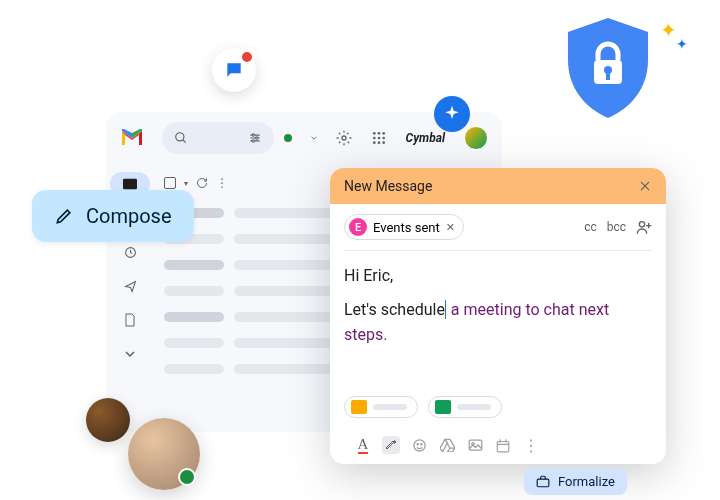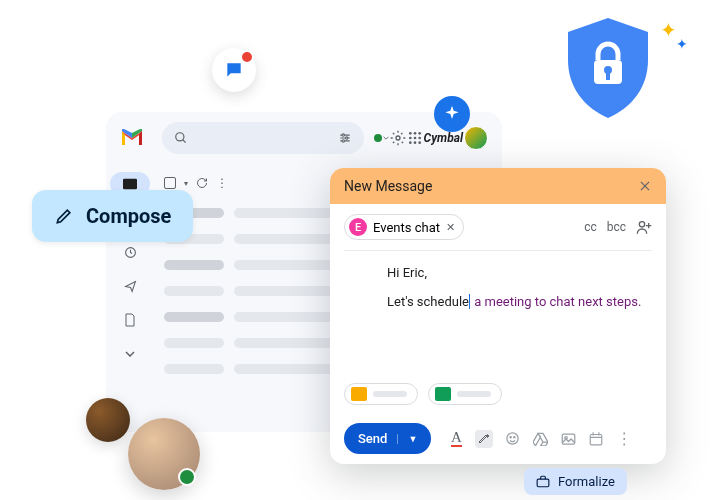--- a/index.html
+++ b/index.html
@@ -6,61 +6,61 @@
 body { font-family: -apple-system, BlinkMacSystemFont, 'Segoe UI', Roboto, Arial, sans-serif; width: 720px; height: 500px; background: #fff; position: relative; overflow: hidden; }
 
 
 .gmail-window { position: absolute; left: 106px; top: 112px; width: 396px; height: 320px; background: #f6f8fc; border-radius: 16px; overflow: hidden; }
 .gmail-header { display: flex; align-items: center; padding: 10px 14px; gap: 10px; }
 .gmail-logo { width: 24px; height: 18px; position: relative; }
 .gmail-logo svg { width: 100%; height: 100%; }
 .search-bar { flex: 1; height: 32px; background: #e9edf6; border-radius: 20px; display: flex; align-items: center; padding: 0 12px; gap: 8px; margin-left: 8px; }
 .search-bar .sicon { color: #5f6368; }
 .search-tune { color: #5f6368; margin-left: auto; }
-.header-right { display: flex; align-items: center; gap: 1px; color: #5f6368; }
+.header-right { display: flex; align-items: center; gap: 19px; color: #5f6368; }
 .status-dot { width: 8px; height: 8px; border-radius: 50%; background: #1e8e3e; }
 .brand { font-weight: 700; font-size: 12px; color: #202124; font-style: italic; }
 .avatar { width: 24px; height: 24px; border-radius: 50%; background: linear-gradient(135deg,#f4b400,#0f9d58); border: 1px solid #fff; }
 
 .gmail-body { display: flex; height: calc(100% - 52px); }
 .sidebar { width: 48px; display: flex; flex-direction: column; align-items: center; padding-top: 8px; gap: 10px; }
 .sidebar-item { width: 32px; height: 24px; border-radius: 12px; display: flex; align-items: center; justify-content: center; color: #5f6368; font-size: 13px; }
 .sidebar-item.active { background: #d3e3fd; color: #1f1f1f; width: 40px; }
 
 .list-area { flex: 1; padding: 8px 12px 0 4px; }
 .list-toolbar { display: flex; align-items: center; gap: 8px; padding: 4px 6px 10px; color: #5f6368; font-size: 12px; }
 .checkbox { width: 12px; height: 12px; border: 1.5px solid #5f6368; border-radius: 2px; }
 .email-row { display: flex; gap: 10px; padding: 8px 6px; }
 .skel { background: #e4e7ec; border-radius: 6px; height: 10px; }
 .skel.dark { background: #d0d4da; }
 .skel-sm { width: 60px; }
 .skel-md { width: 110px; }
 .skel-lg { width: 160px; }
 
 
-.compose-btn { position: absolute; left: 32px; top: 190px; background: #c2e7ff; border-radius: 14px; padding: 14px 22px; display: flex; align-items: center; gap: 12px; font-size: 20px; color: #001d35; box-shadow: 0 2px 6px rgba(0,0,0,0.08); font-weight: bold; }
+.compose-btn { position: absolute; left: 32px; top: 190px; background: #c2e7ff; border-radius: 14px; padding: 14px 22px; display: flex; align-items: center; gap: 12px; font-size: 20px; color: #001d35; box-shadow: 0 2px 6px rgba(0,0,0,0.08); }
 
 
 .float-chat { position: absolute; left: 212px; top: 48px; width: 44px; height: 44px; border-radius: 50%; background: #fff; box-shadow: 0 4px 14px rgba(60,64,67,0.18); display: flex; align-items: center; justify-content: center; }
 .float-chat::after { content: ''; position: absolute; top: 2px; right: 2px; width: 10px; height: 10px; background: #ea4335; border-radius: 50%; border: 2px solid #fff; }
 .float-sparkle { position: absolute; left: 434px; top: 96px; width: 36px; height: 36px; border-radius: 50%; background: #1a73e8; display: flex; align-items: center; justify-content: center; color: #fff; z-index: 5; }
 .float-shield { position: absolute; left: 564px; top: 18px; width: 88px; height: 100px; color: #4285f4; z-index: 3; }
 .tiny-sparkle { position: absolute; left: 660px; top: 18px; color: #fbbc04; font-size: 20px; }
 .tiny-sparkle2 { position: absolute; left: 676px; top: 36px; color: #1a73e8; font-size: 14px; }
 
 
 .compose-window { position: absolute; left: 330px; top: 168px; width: 336px; height: 296px; background: #fff; border-radius: 14px; box-shadow: 0 10px 40px rgba(60,64,67,0.25); z-index: 4; display: flex; flex-direction: column; overflow: hidden; }
 .compose-header { background: #fdba74; padding: 10px 14px; display: flex; align-items: center; justify-content: space-between; font-size: 14px; color: #1f1f1f; }
 .close-x { color: #5f6368; cursor: pointer; }
 .recipients { display: flex; align-items: center; padding: 10px 14px; gap: 8px; font-size: 13px; }
 .chip { display: flex; align-items: center; gap: 6px; border: 1px solid #dadce0; border-radius: 14px; padding: 3px 8px 3px 4px; }
 .chip-avatar { width: 18px; height: 18px; border-radius: 50%; background: #f439a0; color: #fff; font-size: 11px; display: flex; align-items: center; justify-content: center; font-weight: 500; }
 .cc-area { margin-left: auto; display: flex; gap: 10px; font-size: 12px; color: #5f6368; align-items: center; }
 .divider { height: 1px; background: #e8eaed; margin: 0 14px; }
-.body-text { padding: 12px 14px; font-size: 13px; color: #202124; line-height: 1.6; flex: 1; margin-left: 43px; }
+.body-text { padding: 12px 14px; font-size: 16px; color: #202124; line-height: 1.6; flex: 1; }
 .body-text .cursor { border-left: 1.5px solid #1a73e8; animation: blink 1s infinite; padding-left: 1px; }
 .suggestion { color: #701a75; }
 @keyframes blink { 50% { opacity: 0; } }
 .attachments { display: flex; gap: 10px; padding: 0 14px 8px; }
 .attach-chip { border: 1px solid #dadce0; border-radius: 14px; padding: 3px 10px 3px 6px; display: flex; align-items: center; gap: 6px; }
 .attach-icon { width: 16px; height: 14px; border-radius: 2px; }
 .attach-icon.slides { background: #f9ab00; }
 .attach-icon.sheets { background: #0f9d58; }
 .attach-skel { width: 34px; height: 6px; background: #e4e7ec; border-radius: 4px; }
 .compose-footer { display: flex; align-items: center; gap: 6px; padding: 10px 14px; }
@@ -254,21 +254,21 @@
     <span class="close-x">
       <svg width="14" height="14" viewBox="0 0 24 24" stroke="currentColor" stroke-width="2">
           <line x1="5" y1="5" x2="19" y2="19"></line>
           <line x1="19" y1="5" x2="5" y2="19"></line>
         </svg>
     </span>
   </div>
   <div class="recipients">
     <div class="chip">
       <div class="chip-avatar">E</div>
-      <span>Events chat</span>
+      <span>Events sent</span>
       <span style="font-size:11px;color:#5f6368">✕</span>
     </div>
     <div class="cc-area">
       <span>cc</span>
       <span>bcc</span>
       <span>
         <svg width="16" height="14" viewBox="0 0 24 20" fill="none" stroke="#5f6368" stroke-width="2">
             <circle cx="9" cy="6" r="4"></circle>
             <path d="M2 20c0-4 3-7 7-7s7 3 7 7"></path>
             <line x1="19" y1="4" x2="19" y2="12"></line>
@@ -289,24 +289,20 @@
     <div class="attach-chip">
       <div class="attach-icon slides"></div>
       <div class="attach-skel"></div>
     </div>
     <div class="attach-chip">
       <div class="attach-icon sheets"></div>
       <div class="attach-skel"></div>
     </div>
   </div>
   <div class="compose-footer">
-    <div class="send-btn">
-      <span>Send</span>
-      <span class="caret">▼</span>
-    </div>
     <div class="footer-icons">
       <div class="footer-icon">
           <span style="font-family:serif;font-size:15px;color:#5f6368;border-bottom:2px solid #ea4335;line-height:1">A</span>
         </div>
       <div class="footer-icon magic-wand">
         <svg width="14" height="14" viewBox="0 0 24 24" fill="none" stroke="#5f6368" stroke-width="2">
             <path d="M4 20L18 6l-2-2L2 18z"></path>
             <path d="M19 3l1 2 2 1-2 1-1 2-1-2-2-1 2-1z" fill="#5f6368"></path>
           </svg>
       </div>

